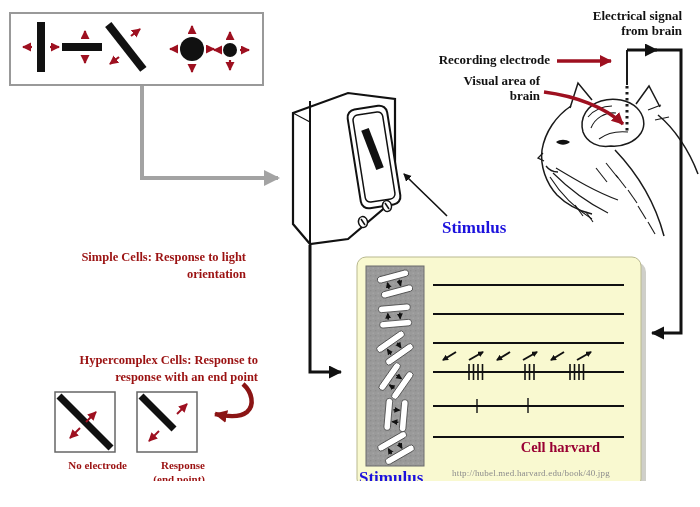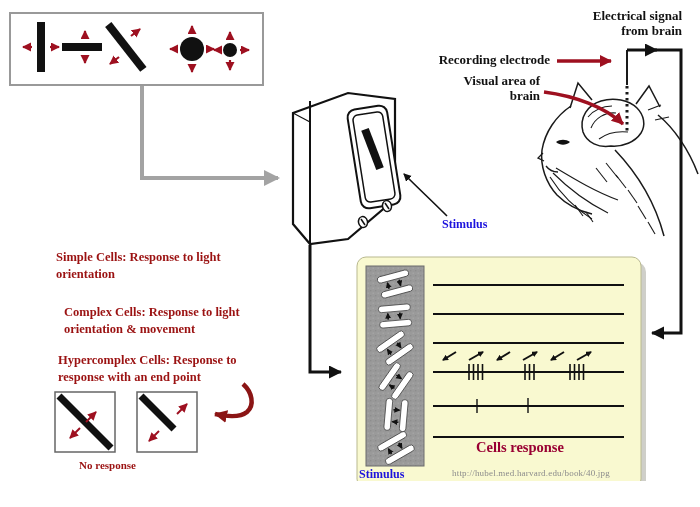--- a/index.html
+++ b/index.html
@@ -2,25 +2,25 @@
 <html><head>
 <meta charset="utf-8">
 <style>
   html,body{margin:0;padding:0;background:#fff;}
   #stage{position:relative;width:700px;height:481px;background:#fff;overflow:hidden;
          font-family:Liberation Serif, serif;padding-left:12px;}
   #stage svg{position:absolute;left:0;top:0;}
   .lbl{position:absolute;white-space:pre-line;line-height:1.16;}
   .blk{color:#111;font-weight:bold;font-size:13px;}
   .right{text-align:right;}
-  .center{text-align:left;margin-left:36px;}
+  .center{text-align:right;}
   .dred{color:#9b1212;font-weight:bold;}
   .celltype{font-size:12.5px;line-height:1.35;}
   .small{font-size:11px;line-height:1.25;}
-  .blue{color:#1c12dd;font-weight:bold;font-size:12px;}
+  .blue{color:#1c12dd;font-weight:bold;font-size:17px;}
   .maroon{color:#990033;font-weight:bold;font-size:14.5px;}
   .url{color:#8c8c8c;font-size:9px;letter-spacing:.2px;}
 </style>
 </head>
 <body>
 
 <div id="stage">
 
 <svg width="700" height="507" viewBox="0 0 700 507">
   <defs>
@@ -262,28 +262,28 @@
 <div class="lbl blk right" style="left:420px;top:73px;width:120px;">Visual area of
 brain</div>
 
 <div class="lbl blk right" style="left:395px;top:52px;width:155px;">Recording electrode</div>
 
 <div class="lbl blue" style="left:442px;top:218px;">Stimulus</div>
 
 <div class="lbl dred celltype center" style="left:20px;top:249px;width:226px;">Simple Cells: Response to light
 orientation</div>
 
-<div class="lbl dred celltype center" style="left:28px;top:304px;width:234px;">Complex Cells: Response to light
-orientation &amp; movement</div>
 
 <div class="lbl dred celltype center" style="left:22px;top:352px;width:236px;">Hypercomplex Cells: Response to
 response with an end point</div>
 
-<div class="lbl dred small center" style="left:43px;top:459px;width:84px;">No response</div>
-
-
-<div class="lbl maroon center" style="left:440px;top:439px;width:160px;">Cells response</div>
+<div class="lbl dred small center" style="left:43px;top:459px;width:84px;">No electrode</div>
+
+<div class="lbl dred small center" style="left:129px;top:459px;width:76px;">Response
+(end point)</div>
+
+<div class="lbl maroon center" style="left:440px;top:439px;width:160px;">Cell harvard</div>
 
 <div class="lbl blue" style="left:359px;top:468px;">Stimulus</div>
 
 <div class="lbl url" style="left:452px;top:468px;width:185px;">http://hubel.med.harvard.edu/book/40.jpg</div>
 
 </div>
 
 </body></html>

